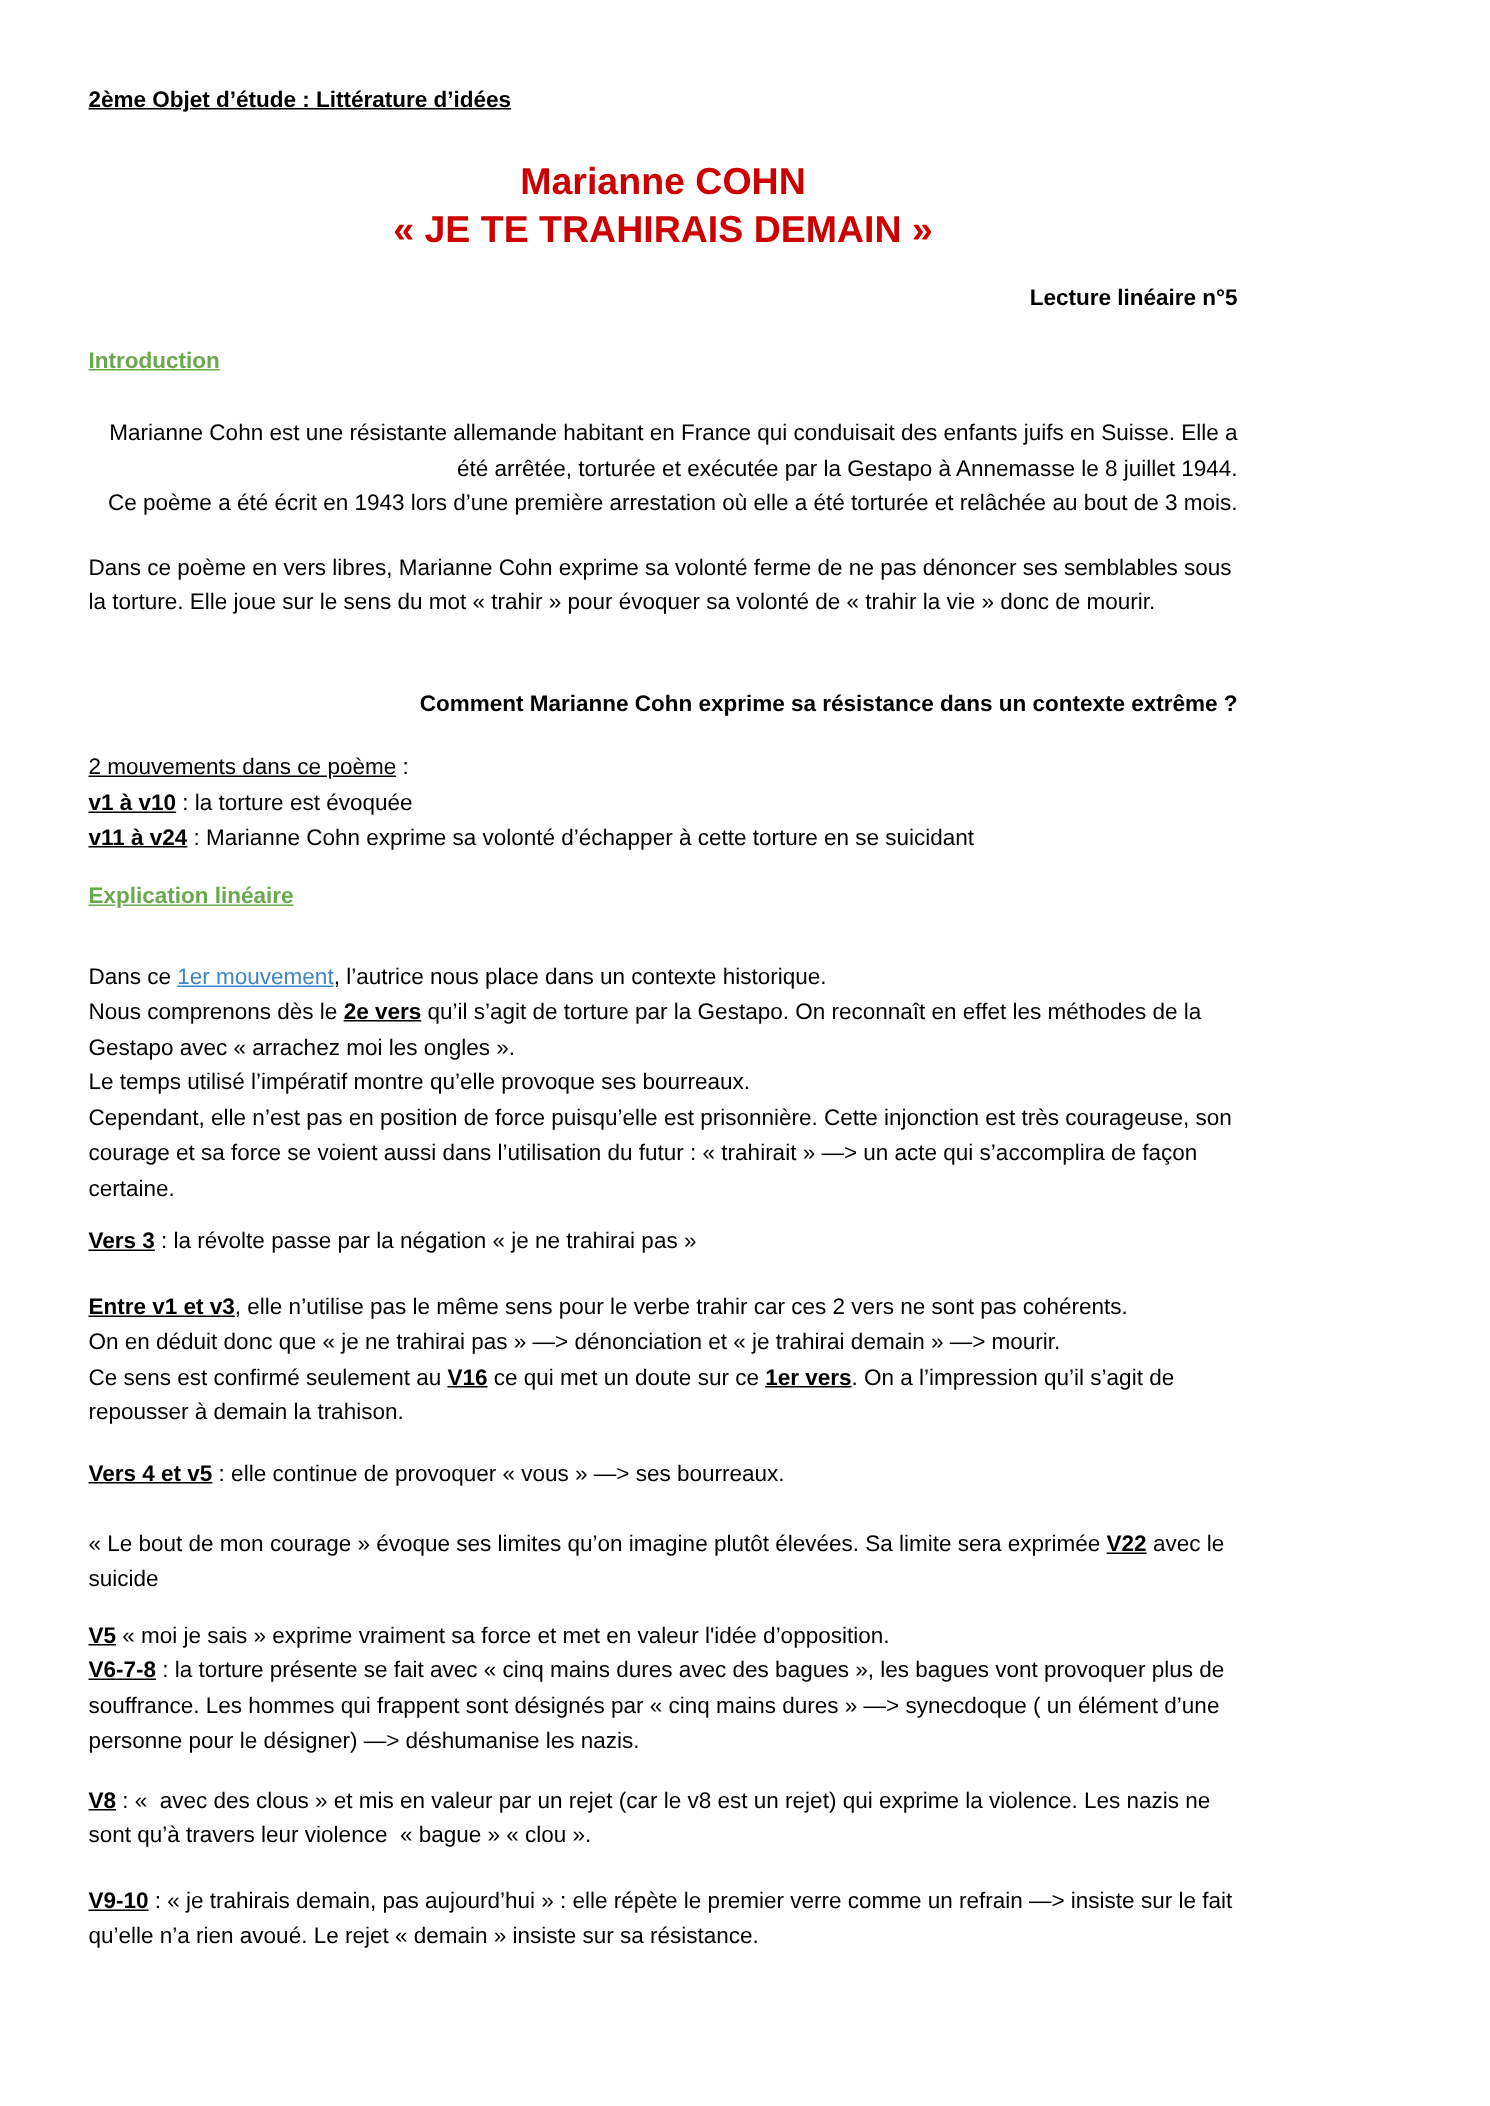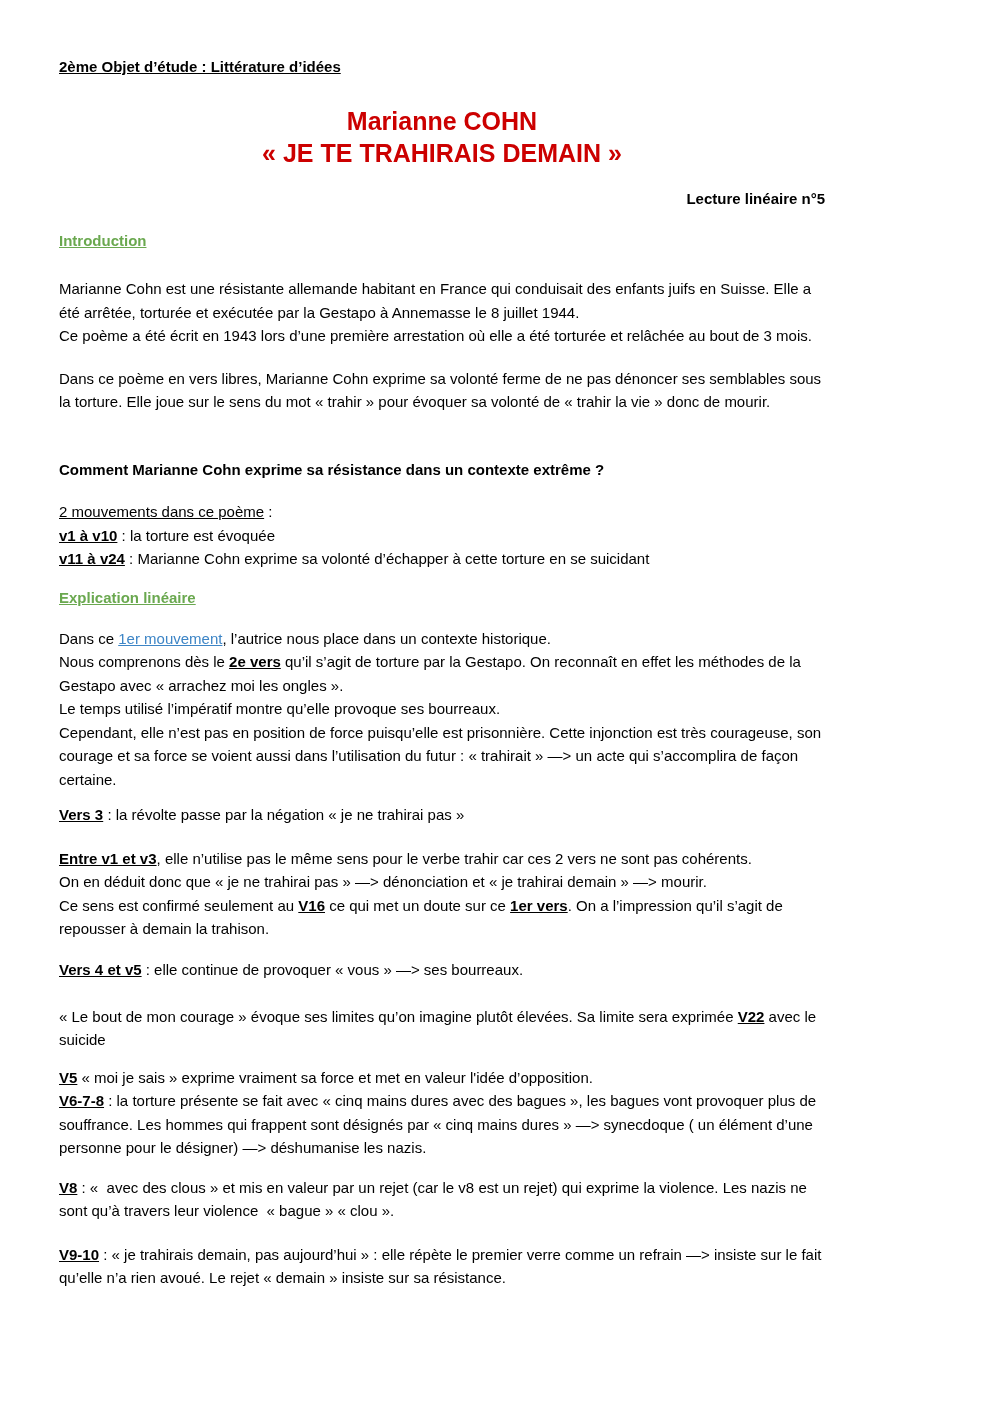--- a/index.html
+++ b/index.html
@@ -18,25 +18,25 @@
   .course-header{font-weight:700;text-decoration:underline;line-height:18px;}
   .doc-title{margin-top:29px;text-align:center;font-weight:700;font-size:25px;line-height:32px;color:var(--title-red,#cc0000);}
   .subtitle{margin-top:21px;font-weight:700;line-height:18px;text-align:right;}
   .green-head{margin:0;margin-top:24px;font-size:15px;font-weight:700;text-decoration:underline;color:var(--heading-green,#6aa84f);line-height:18px;}
   .green-head.expl{margin-top:18px;}
   p{margin:0;white-space:pre-wrap;}
   .b{font-weight:700;text-decoration:underline;}
   .u{text-decoration:underline;}
   .link{color:var(--link-blue,#3d85c6);text-decoration:underline;cursor:pointer;}
   .q-bold{font-weight:700;}
-  .mt-p1{margin-top:27px;}
+  .mt-p1{margin-top:27px;text-align:right;}
   .mt-p2{margin-top:19px;}
-  .mt-q{margin-top:44px;}
+  .mt-q{margin-top:44px;text-align:right;}
   .mt-mov{margin-top:19px;}
-  .mt-expl1{margin-top:20px;}
+  .mt-expl1{margin-top:33px;}
   .mt-v3{margin-top:12px;}
   .mt-entre{margin-top:20px;}
   .mt-v45{margin-top:17px;}
   .mt-v5{margin-top:14px;}
   .mt-v8{margin-top:16px;}
   .mt-v9{margin-top:20px;}
 </style>
 </head>
 <body>
 

